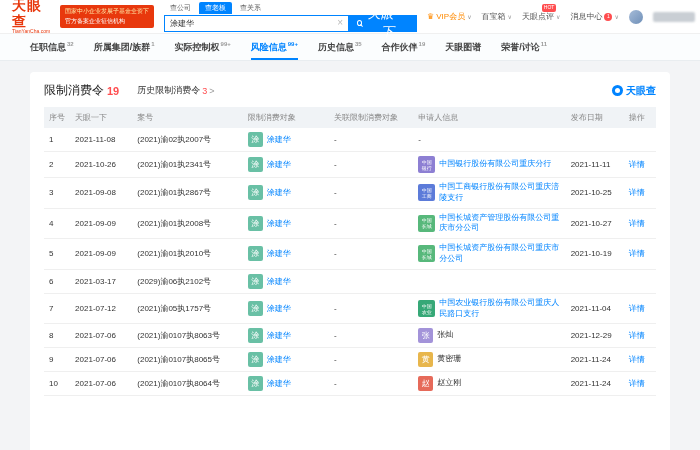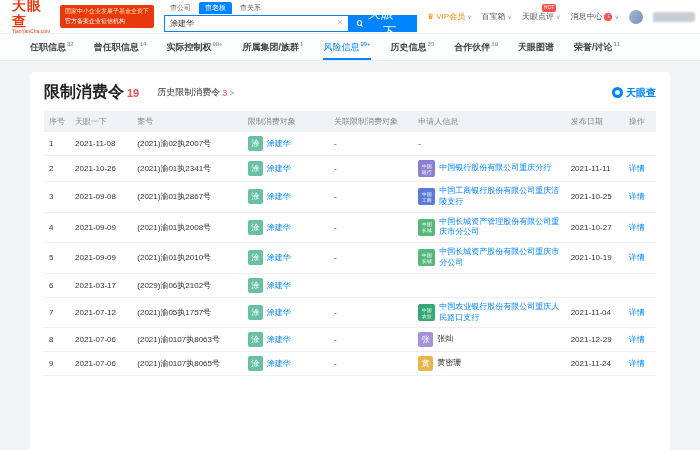--- a/index.html
+++ b/index.html
@@ -29,28 +29,28 @@
   .nav-item.vip{color:#ff8a00;}
   .hot-badge{position:absolute;top:-7px;right:4px;background:#ff4d4f;color:#fff;font-size:5px;padding:0 2px;border-radius:2px;line-height:1.5;}
   .msg-badge{background:#ff4d4f;color:#fff;font-size:5px;min-width:8px;height:8px;border-radius:4px;display:inline-flex;align-items:center;justify-content:center;line-height:1;padding:0 1px;}
   .avatar-circle{width:14px;height:14px;border-radius:50%;background:linear-gradient(135deg,#a6bcd8,#6f8fb8);}
   .blur-box{width:42px;height:10px;background:#c9ced4;border-radius:2px;filter:blur(1px);}
 
   
   .tabsbar{height:27px;background:#fbfdfe;border-bottom:1px solid #e9edf0;display:flex;align-items:stretch;padding:0 30px;gap:20px;font-size:9px;color:#444;}
   .tab{display:flex;align-items:center;cursor:pointer;position:relative;white-space:nowrap;font-weight:bold;}
   .tab sup{font-size:6px;color:#999;margin-left:1px;position:relative;top:-3px;}
-  .tab.active{color:#0084ff;font-weight:normal;}
+  .tab.active{color:#0084ff;font-weight:bold;}
   .tab.active sup{color:#0084ff;}
   .tab.active:after{content:"";position:absolute;left:0;right:0;bottom:0;height:2px;background:#0084ff;}
 
   
   .card{position:absolute;left:30px;right:30px;top:72px;bottom:0;background:#fff;border-radius:4px 4px 0 0;padding:10px 14px 0;overflow:hidden;}
   .card-head{display:flex;align-items:center;margin-bottom:8px;}
-  .sec-title{font-size:16px;font-weight:bold;color:#222;}
+  .sec-title{font-size:12px;font-weight:normal;color:#222;}
   .sec-count{font-size:11px;font-weight:bold;color:#ff4d4f;margin-left:3px;}
   .sec-hist{margin-left:18px;font-size:9px;color:#333;cursor:pointer;display:flex;align-items:center;gap:2px;}
   .sec-hist .red{color:#ff4d4f;}
   .sec-hist .arr{color:#999;font-size:9px;}
   .watermark{margin-left:auto;display:flex;align-items:center;gap:3px;color:#0084ff;font-size:10px;font-weight:bold;}
   .wm-icon{width:11px;height:11px;border-radius:50%;background:#0084ff;position:relative;}
   .wm-icon:after{content:"";position:absolute;left:3px;top:3px;width:5px;height:5px;border-radius:50%;background:#fff;}
 
   
   table{width:100%;border-collapse:collapse;table-layout:fixed;font-size:8px;}
@@ -117,30 +117,26 @@
     <span class="blur-box"></span>
   </div>
 </div>
 
 <div class="tabsbar">
     <span class="tab">
       <span>任职信息</span>
       <sup>32</sup>
     </span>
     <span class="tab">
-      <span>曾任职信息</span>
-      <sup>14</sup>
+      <span>所属集团/族群</span>
+      <sup>1</sup>
     </span>
     <span class="tab">
       <span>实际控制权</span>
       <sup>99+</sup>
-    </span>
-    <span class="tab">
-      <span>所属集团/族群</span>
-      <sup>1</sup>
     </span>
     <span class="tab active">
       <span>风险信息</span>
       <sup>99+</sup>
     </span>
     <span class="tab">
       <span>历史信息</span>
       <sup>35</sup>
     </span>
     <span class="tab">
@@ -373,15 +369,35 @@
           <td>-</td>
           <td>
             <span class="cell-flex">
               <span class="p-avatar" style="background: rgb(232, 182, 76);">黄</span>
               <span class="app-name">黄密珊</span>
             </span>
           </td>
           <td>2021-11-24</td>
           <td><a class="blue-link">详情</a></td>
         </tr>
+        <tr>
+          <td>10</td>
+          <td>2021-07-06</td>
+          <td>(2021)渝0107执8064号</td>
+          <td>
+            <span class="cell-flex">
+              <span class="p-avatar" style="background: rgb(105, 192, 165);">涂</span>
+              <a class="blue-link">涂建华</a>
+            </span>
+          </td>
+          <td>-</td>
+          <td>
+            <span class="cell-flex">
+              <span class="p-avatar" style="background: rgb(230, 106, 90);">赵</span>
+              <span class="app-name">赵立刚</span>
+            </span>
+          </td>
+          <td>2021-11-24</td>
+          <td><a class="blue-link">详情</a></td>
+        </tr>
       </tbody>
   </table>
 </div>
 
 </body></html>

